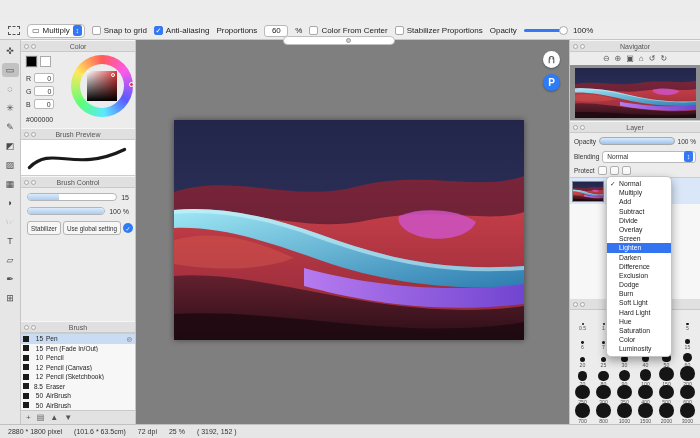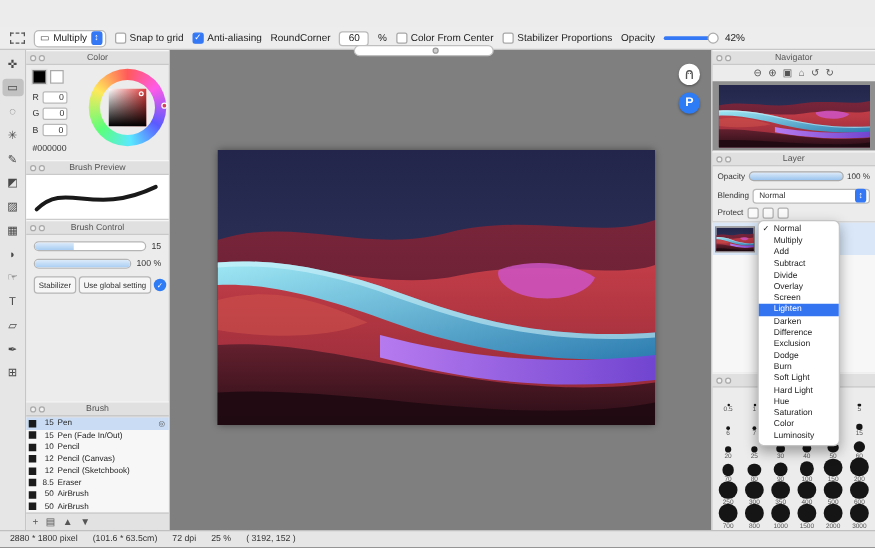--- a/index.html
+++ b/index.html
@@ -151,36 +151,36 @@
     <span class="cbg">
       <span class="cb"></span>
       <span>Snap to grid</span>
     </span>
     <span class="cbg">
       <span class="cb on">
           <i>✓</i>
         </span>
       <span>Anti-aliasing</span>
     </span>
-    <span>RoundCorner</span>
+    <span>Proportions</span>
     <span class="field">60</span>
     <span>%</span>
     <span class="cbg">
       <span class="cb"></span>
       <span>Color From Center</span>
     </span>
     <span class="cbg">
       <span class="cb"></span>
       <span>Stabilizer Proportions</span>
     </span>
     <span>Opacity</span>
     <span class="tslider">
         <span class="knob"></span>
       </span>
-    <span>42%</span>
+    <span>100%</span>
   </div>
 
   <div class="rc-slider">
     <span class="rc-knob"></span>
   </div>
 
   <div class="main">
 
     <div class="tool-strip">
         <div class="tool">✜</div>

